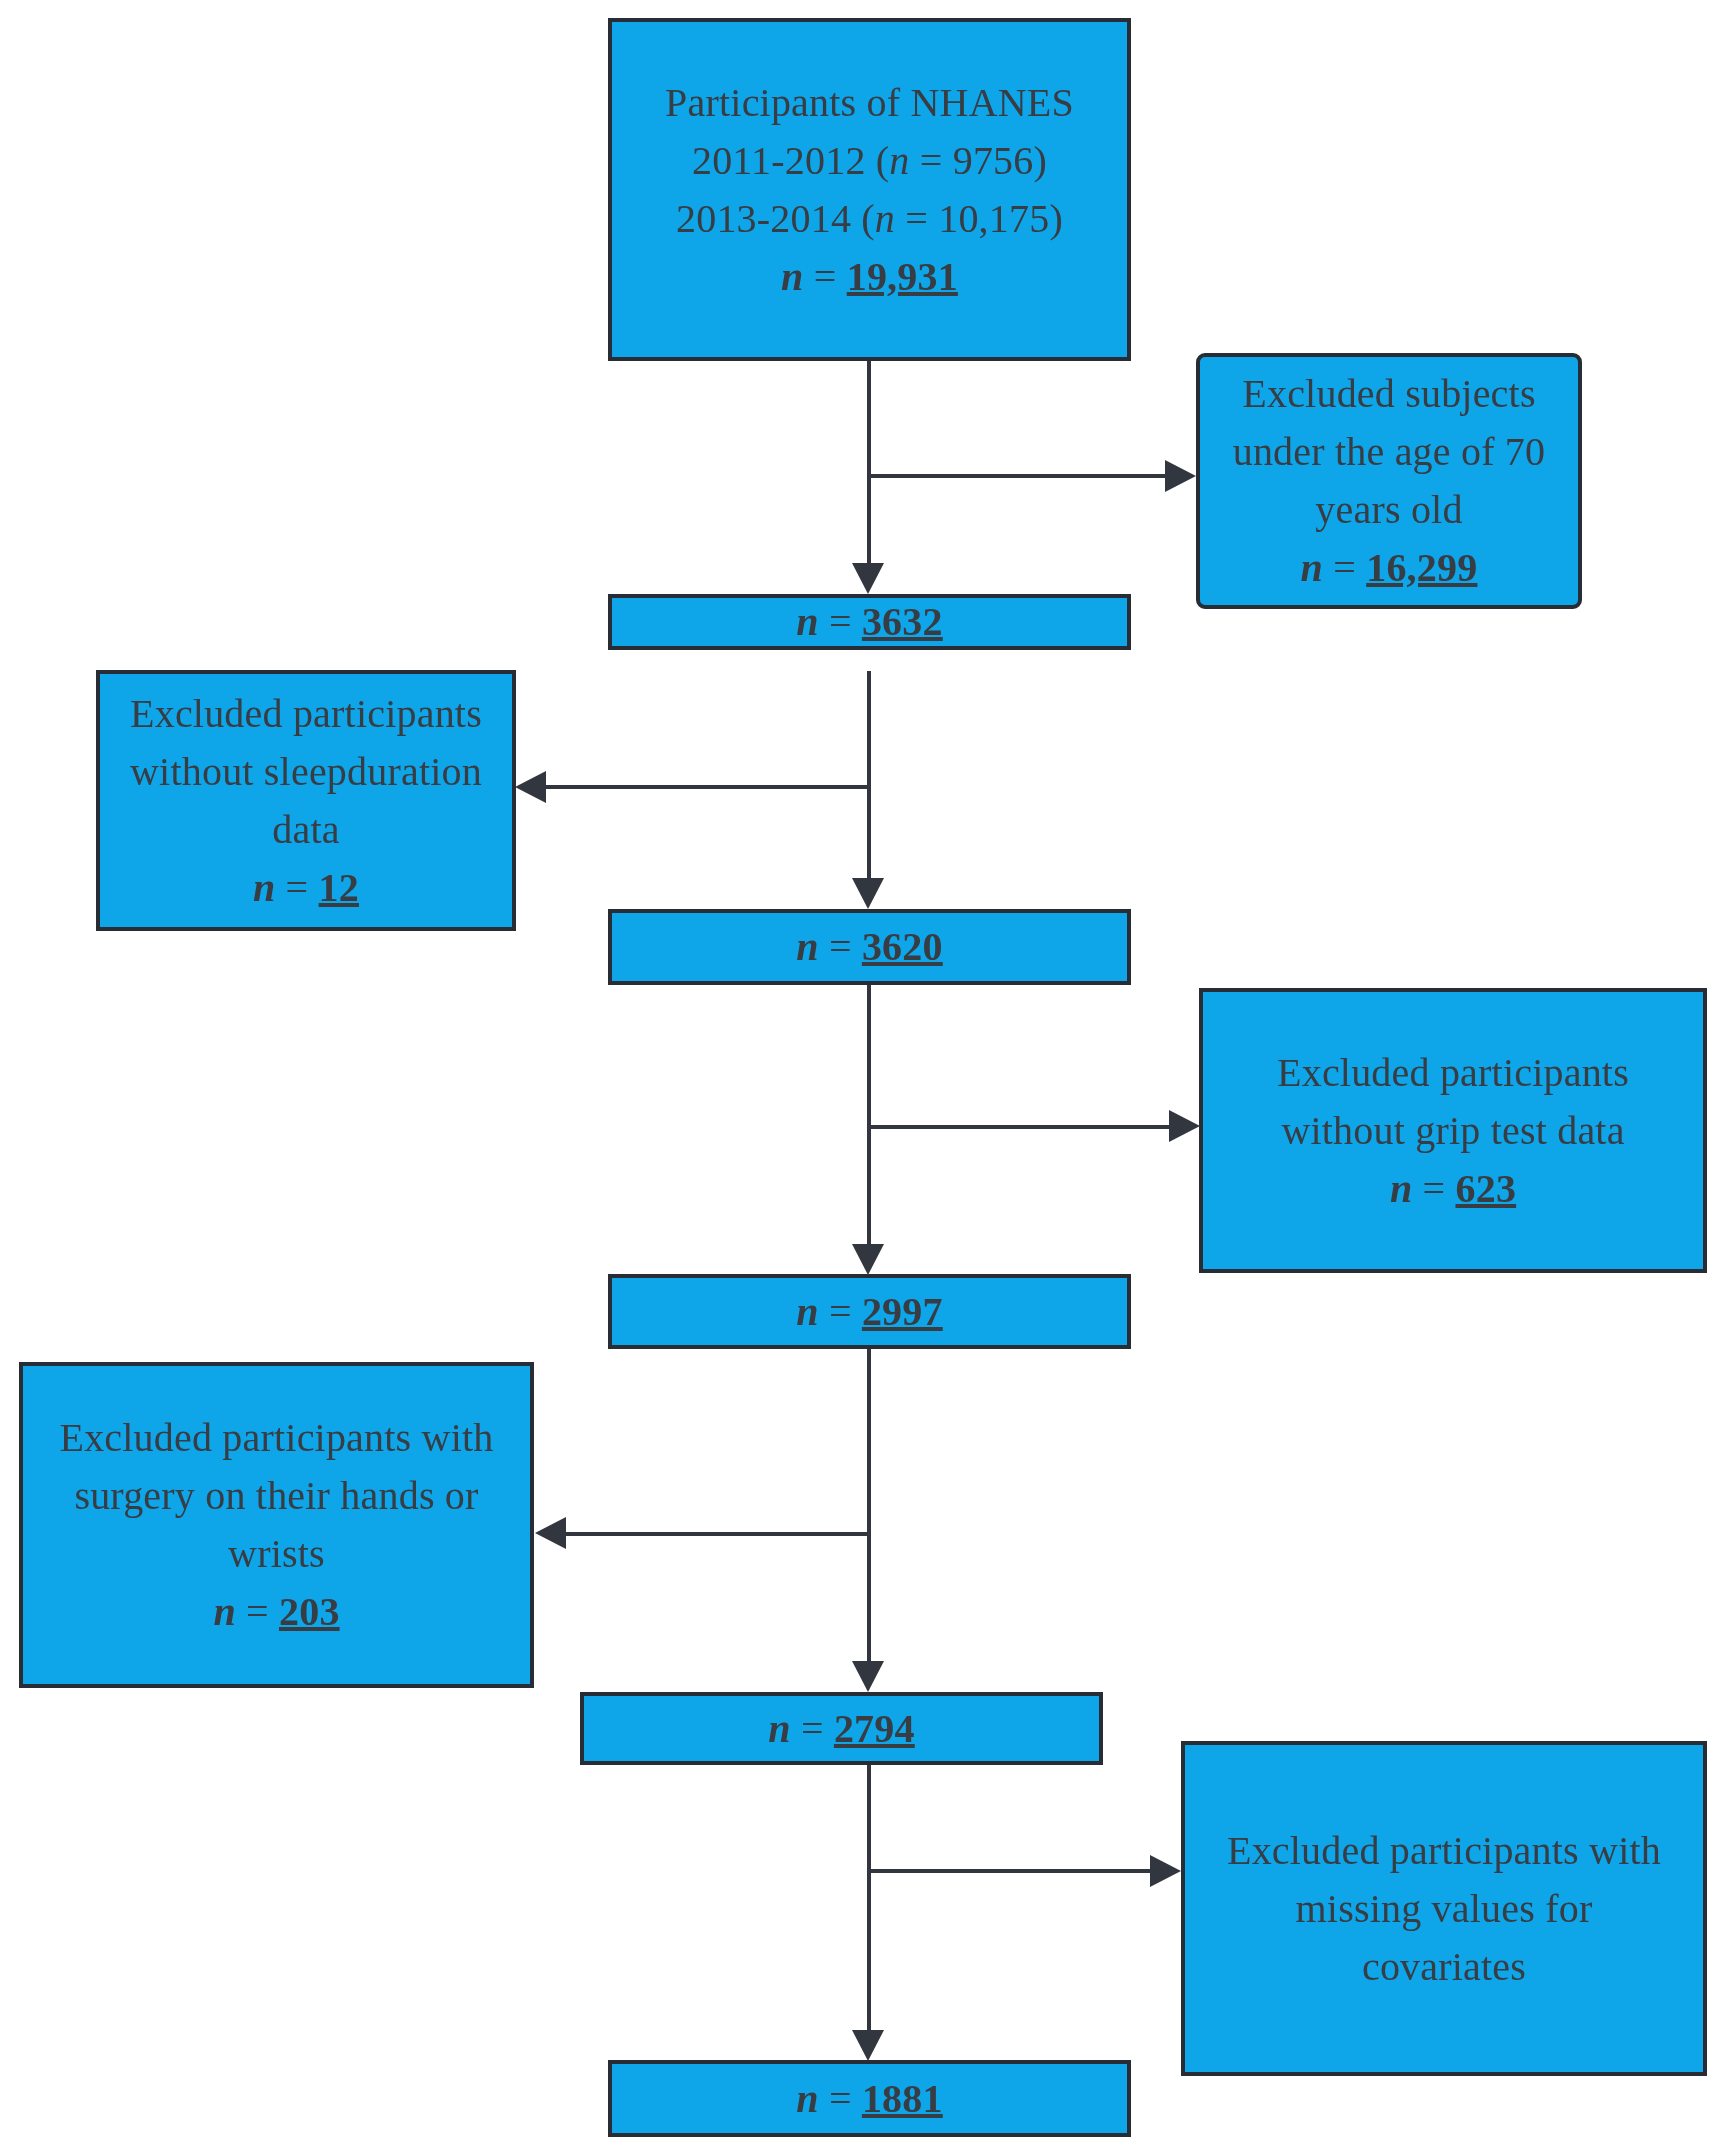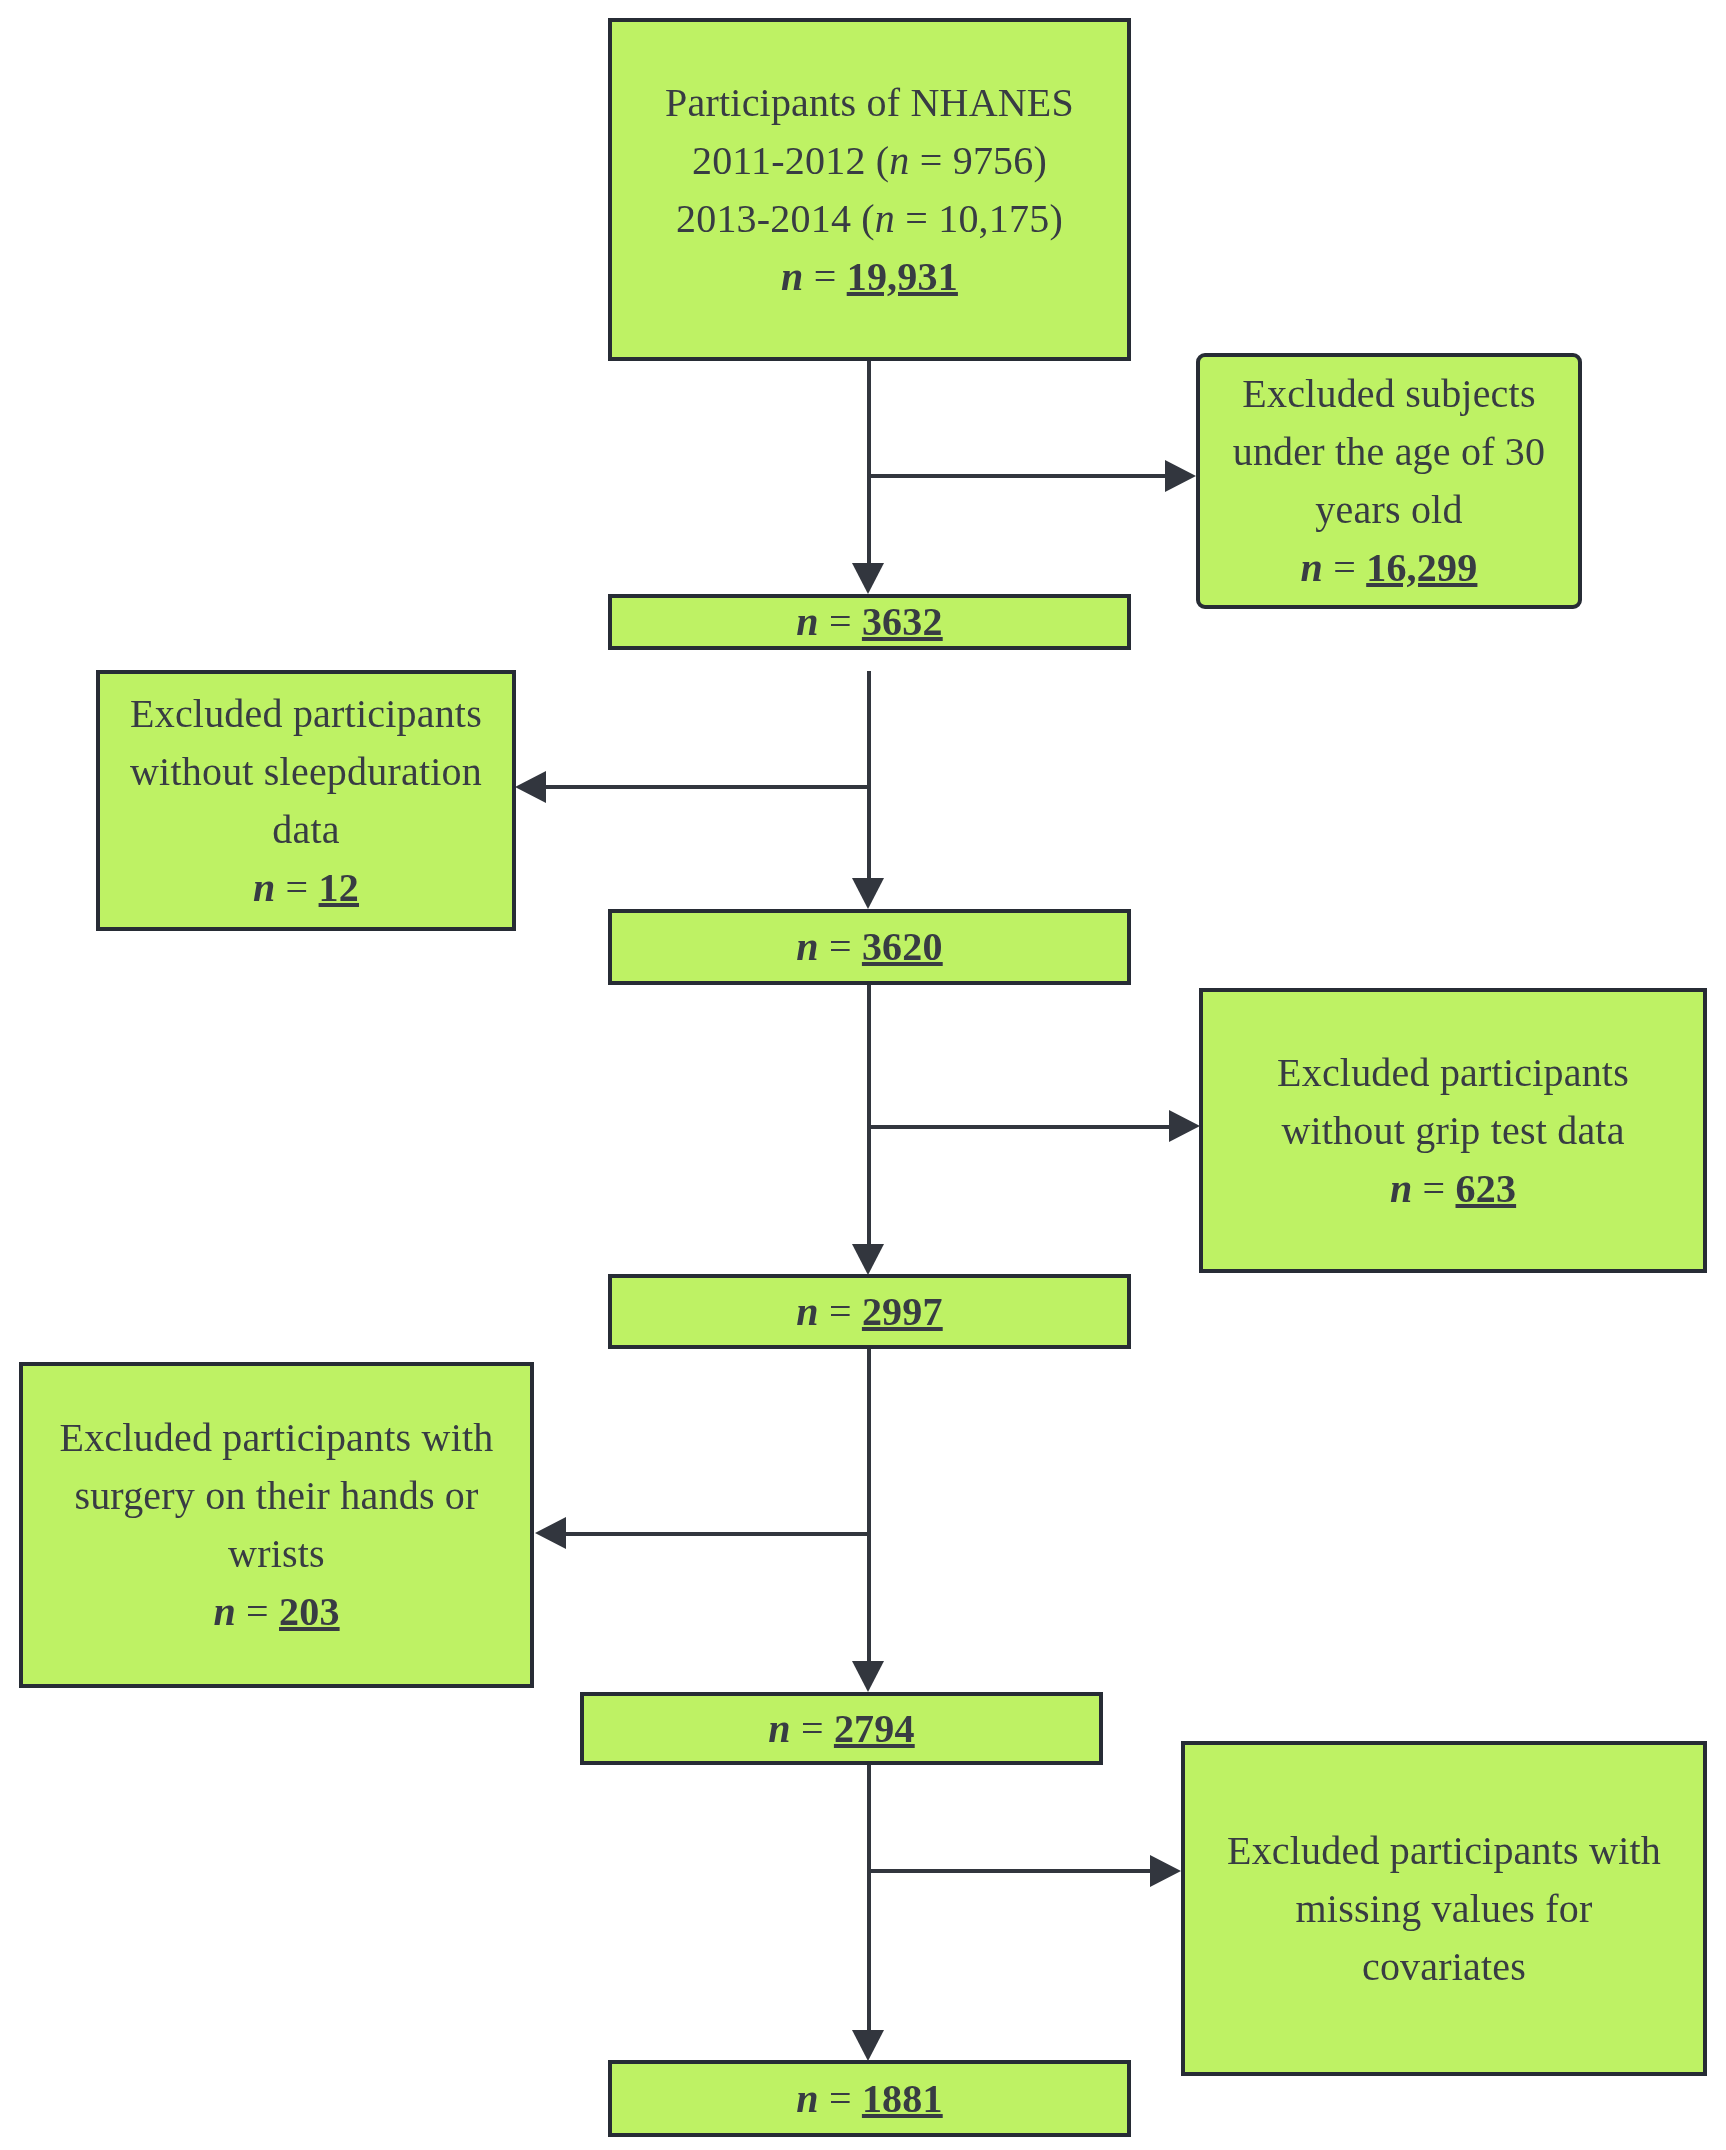--- a/index.html
+++ b/index.html
@@ -17,21 +17,21 @@
     position:relative;
     width:1727px;
     height:2151px;
     background:var(--bg-color);
     overflow:hidden;
   }
   .box{
     position:absolute;
     box-sizing:border-box;
     border:4.3px solid var(--border-color);
-    background:#bef264;
+    background:#0ea5e9;
     display:flex;
     flex-direction:column;
     justify-content:center;
     align-items:center;
     text-align:center;
     color:var(--text-color);
     font-size:40px;
     line-height:58px;
     letter-spacing:0.2px;
   }
@@ -105,21 +105,21 @@
 
   <div class="box" style="left:608px;top:2060px;width:523px;height:77px;">
     <div>
         <div class="tline"><span class="bi">n</span><span> = </span><span class="b">1881</span></div>
       </div>
   </div>
 
   <div class="box" style="left:1196px;top:353px;width:386px;height:256px;border-radius:9px;">
     <div>
         <div class="tline"><span>Excluded subjects</span></div>
-        <div class="tline"><span>under the age of 30</span></div>
+        <div class="tline"><span>under the age of 70</span></div>
         <div class="tline"><span>years old</span></div>
         <div class="tline"><span class="bi">n</span><span> = </span><span class="b">16,299</span></div>
       </div>
   </div>
 
   <div class="box" style="left:1199px;top:988px;width:508px;height:285px;">
     <div>
         <div class="tline"><span>Excluded participants</span></div>
         <div class="tline"><span>without grip test data</span></div>
         <div class="tline"><span class="bi">n</span><span> = </span><span class="b">623</span></div>

